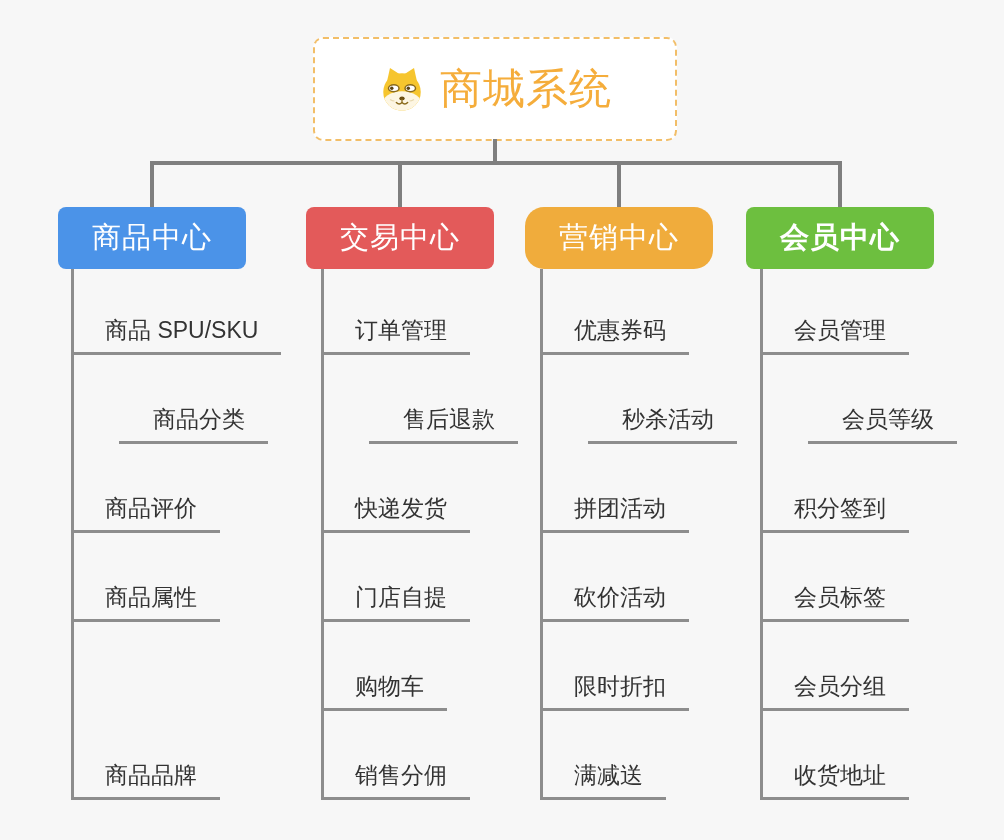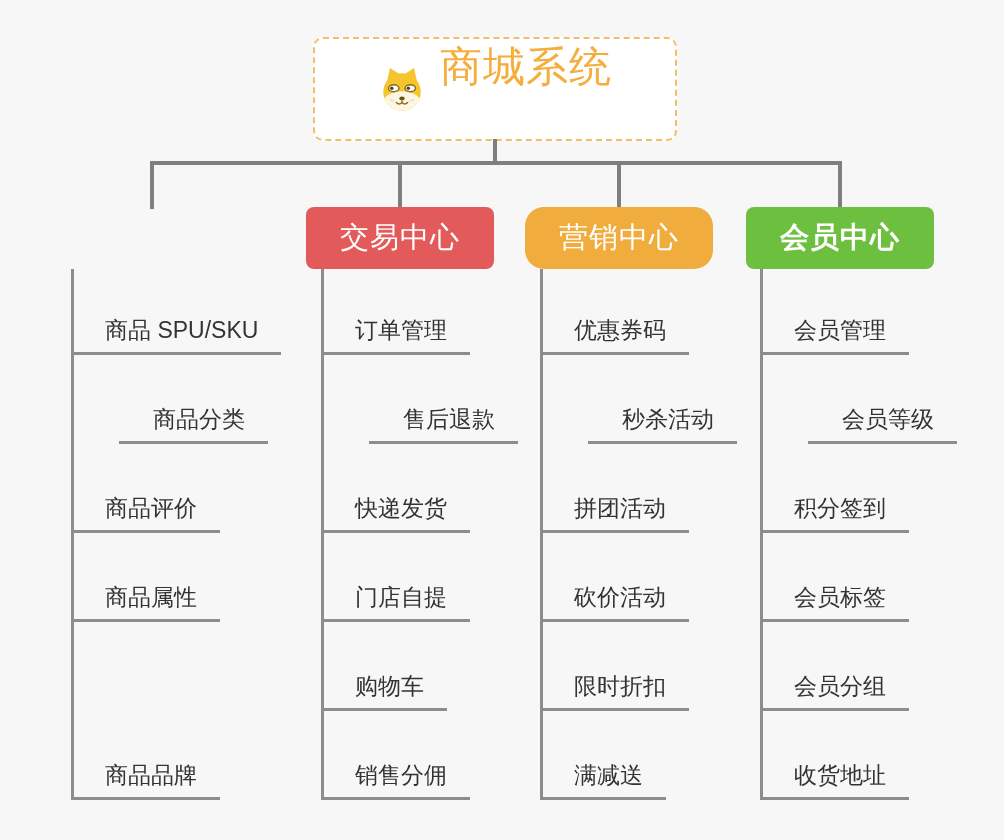--- a/index.html
+++ b/index.html
@@ -13,21 +13,21 @@
   }
 
   
   .root {
     position:absolute; left:313px; top:37px;
     width:364px; height:104px;
     background:#ffffff;
     border:2px dashed #F2BE68;
     border-radius:10px;
     box-sizing:border-box;
-    display:flex; justify-content:center;
+    display:flex; align-items:center; justify-content:center;
     gap:14px;
   }
   .root-title { font-size:42px; letter-spacing:1px; }
 
   
   .line { position:absolute; background:#7F7F7F; }
   .stem  { left:493px; top:139px; width:4px; height:26px; }
   .hbar  { left:150px; top:161px; width:692px; height:4px; }
   .drop  { top:161px; width:4px; height:48px; }
   .d1 { left:150px; } .d2 { left:398px; } .d3 { left:617px; } .d4 { left:838px; }
@@ -94,20 +94,21 @@
     <span class="root-title" style="color: rgb(245, 173, 59);">商城系统</span>
   </div>
 
   <div class="line stem"></div>
   <div class="line hbar"></div>
   <div class="line drop d1"></div>
   <div class="line drop d2"></div>
   <div class="line drop d3"></div>
   <div class="line drop d4"></div>
 
+  <div class="branch b1" style="background-color: rgb(75, 147, 232);">商品中心</div>
   <div class="branch b2" style="background-color: rgb(227, 90, 90); text-align: center;">交易中心</div>
   <div class="branch b3" style="background-color: rgb(240, 172, 60); border-radius: 19px;">营销中心</div>
   <div class="branch b4" style="background-color: rgb(109, 191, 63);">会员中心</div>
 
   <div class="spine s1"></div>
   <div class="spine s2"></div>
   <div class="spine s3"></div>
   <div class="spine s4"></div>
 
   <div class="item c1 r1">商品 SPU/SKU</div>

